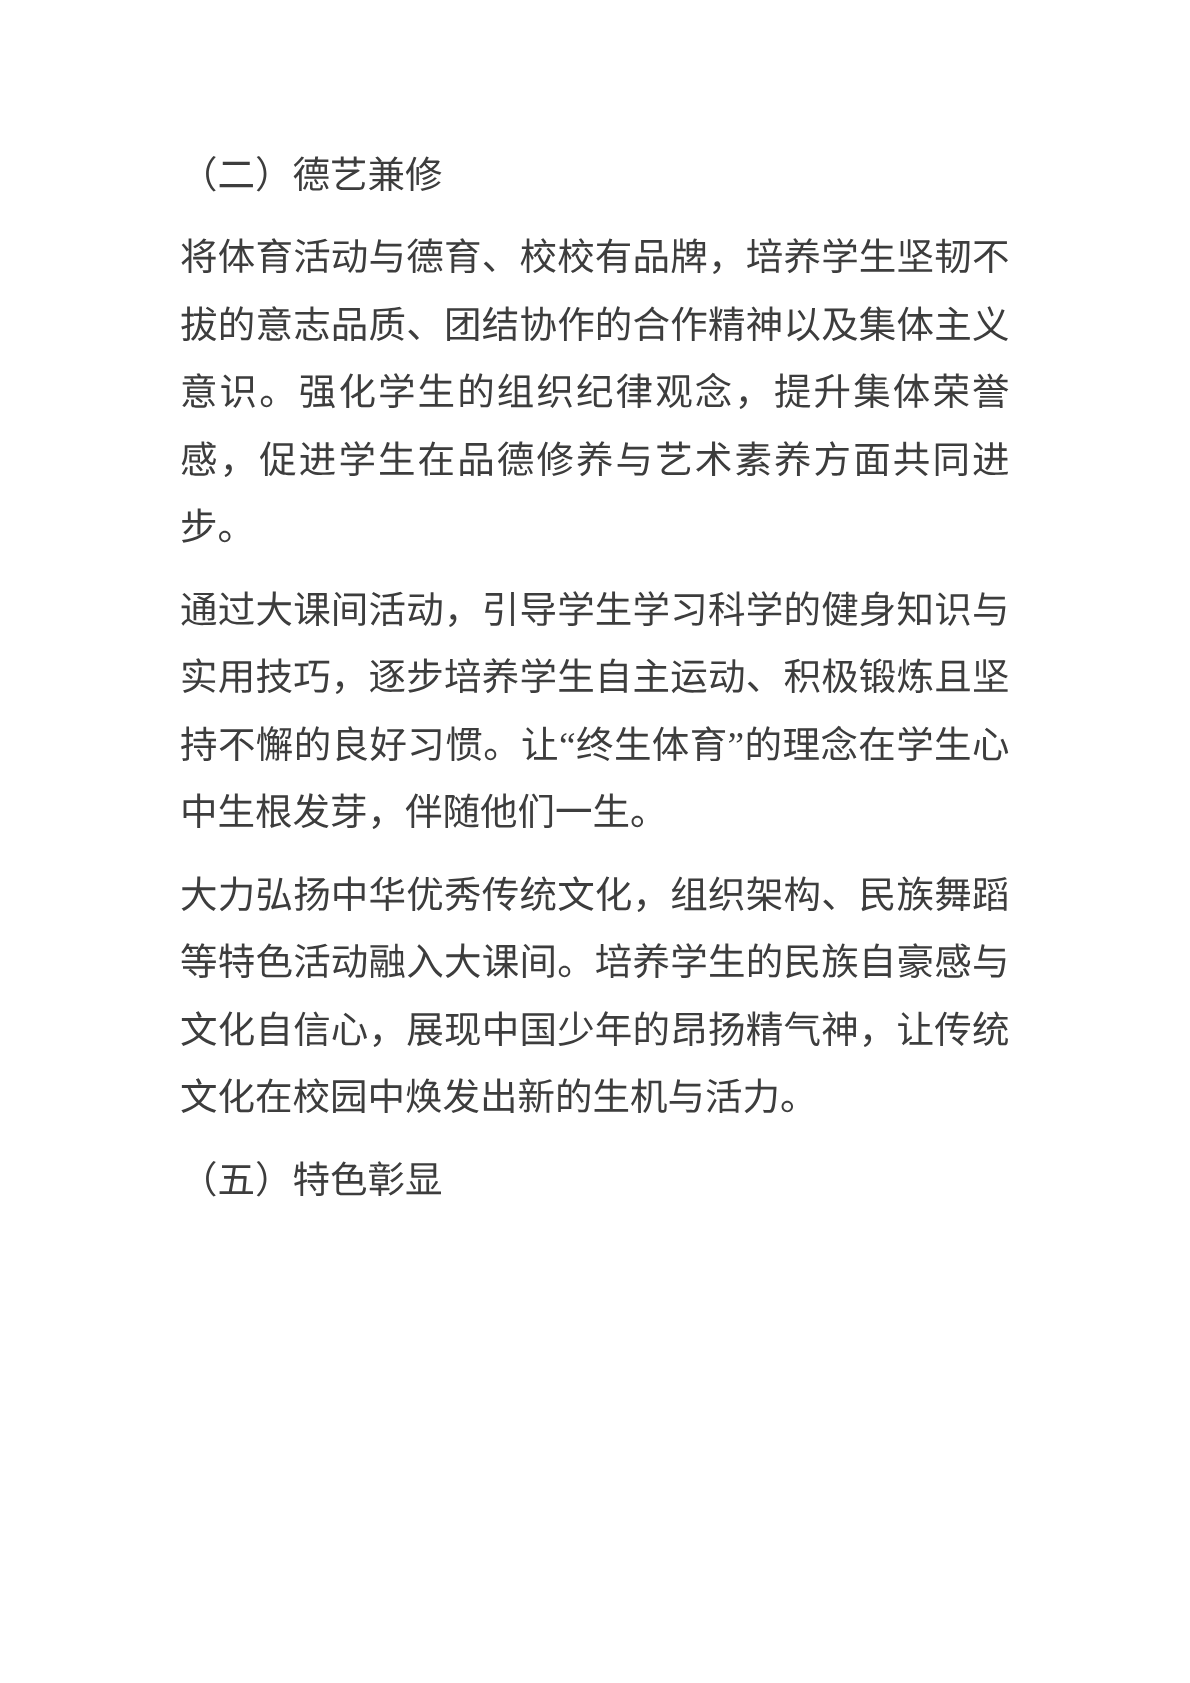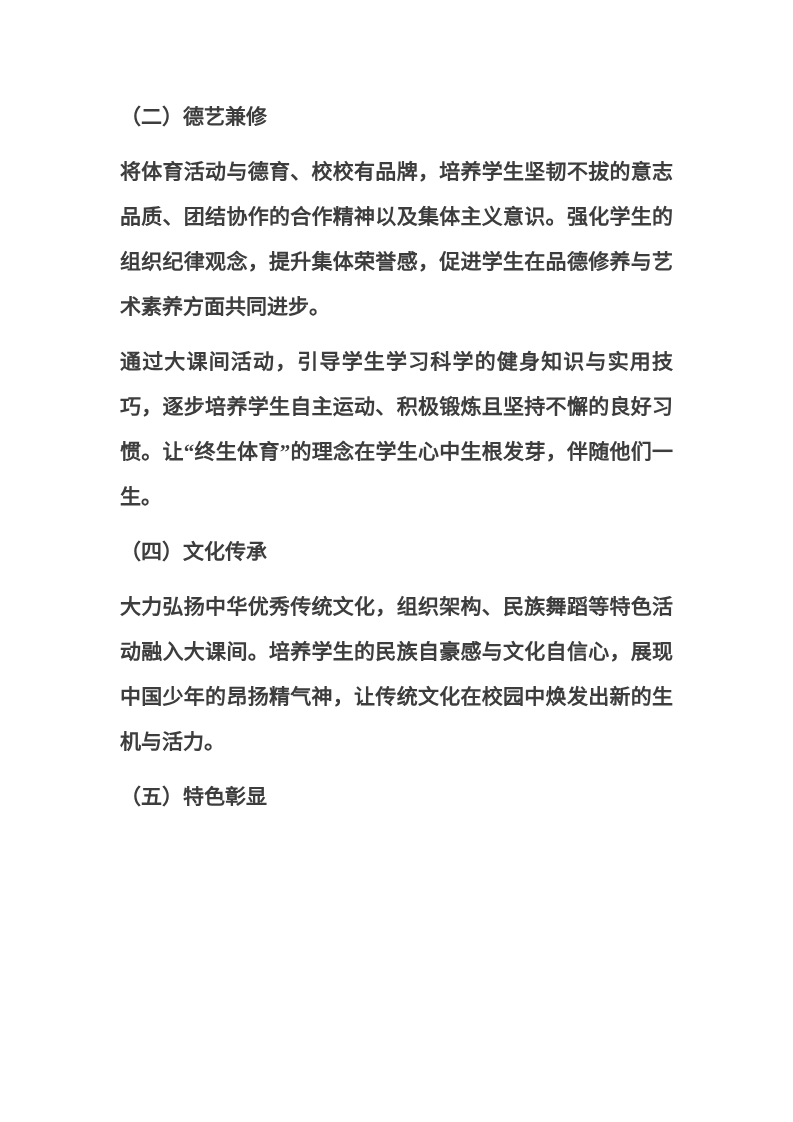--- a/index.html
+++ b/index.html
@@ -16,24 +16,24 @@
   }
   .doc-page {
     box-sizing: border-box;
     width: 793px;
     height: 1122px;
     padding: 95px 120px 30px 120px;
     background: #ffffff;
   }
   .doc-page p {
     margin: 0 0 10px 0;
-    font-size: 21px;
+    font-size: 25px;
     line-height: 45px;
     color: #3d3d3d;
-    font-weight: 700;
+    font-weight: 400;
     letter-spacing: 0;
   }
   .doc-page p.body-para {
     text-align: justify;
     text-justify: inter-character;
   }
   .doc-page p.heading-para {
     text-align: left;
   }
 </style>
@@ -41,20 +41,19 @@
 <body>
 
 <div class="doc-page">
   <p class="heading-para">（二）德艺兼修</p>
 
   <p class="body-para">将体育活动与德育、校校有品牌，培养学生坚韧不拔的意志品质、团结协作的合作精神以及集体主义意识。强化学生的组织纪律观念，提升集体荣誉感，促进学生在品德修养与艺术素养方面共同进步。</p>
 
 
   <p class="body-para">通过大课间活动，引导学生学习科学的健身知识与实用技巧，逐步培养学生自主运动、积极锻炼且坚持不懈的良好习惯。让“终生体育”的理念在学生心中生根发芽，伴随他们一生。</p>
 
-  <p class="heading-para">（四）文化传承</p>
 
   <p class="body-para">大力弘扬中华优秀传统文化，组织架构、民族舞蹈等特色活动融入大课间。培养学生的民族自豪感与文化自信心，展现中国少年的昂扬精气神，让传统文化在校园中焕发出新的生机与活力。</p>
 
   <p class="heading-para">（五）特色彰显</p>
 
 
 </div>
 
 </body></html>

